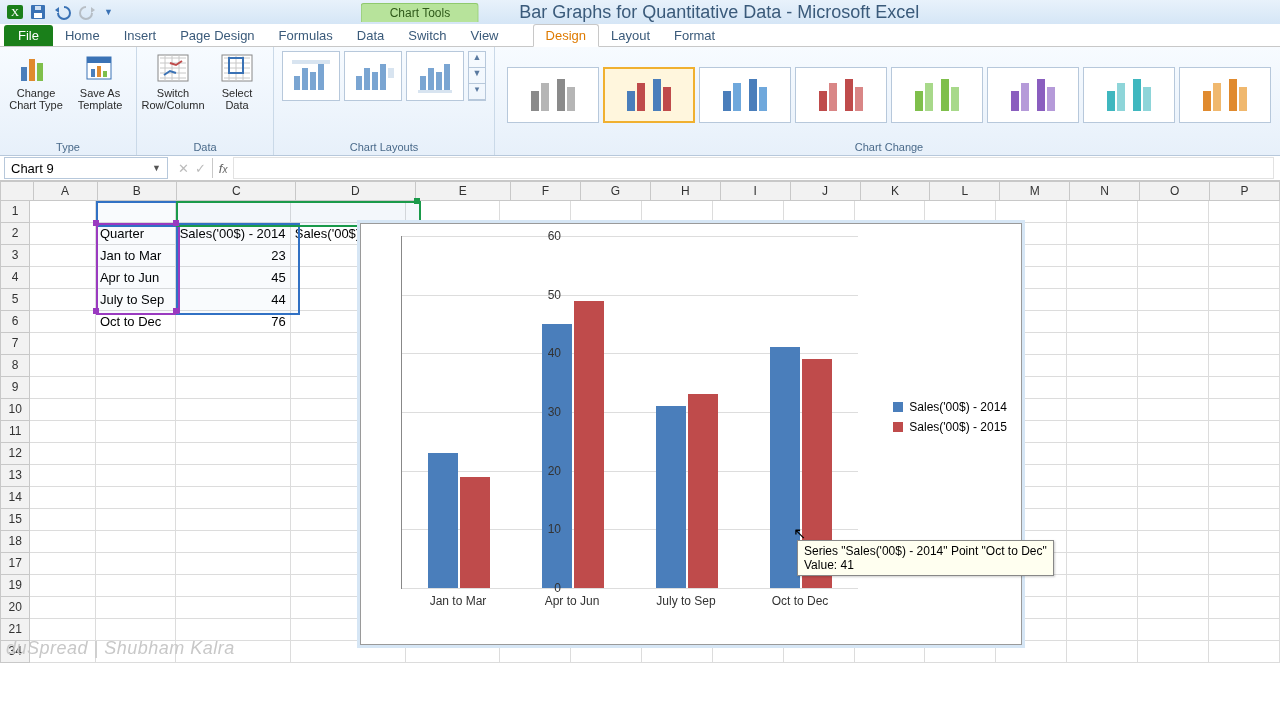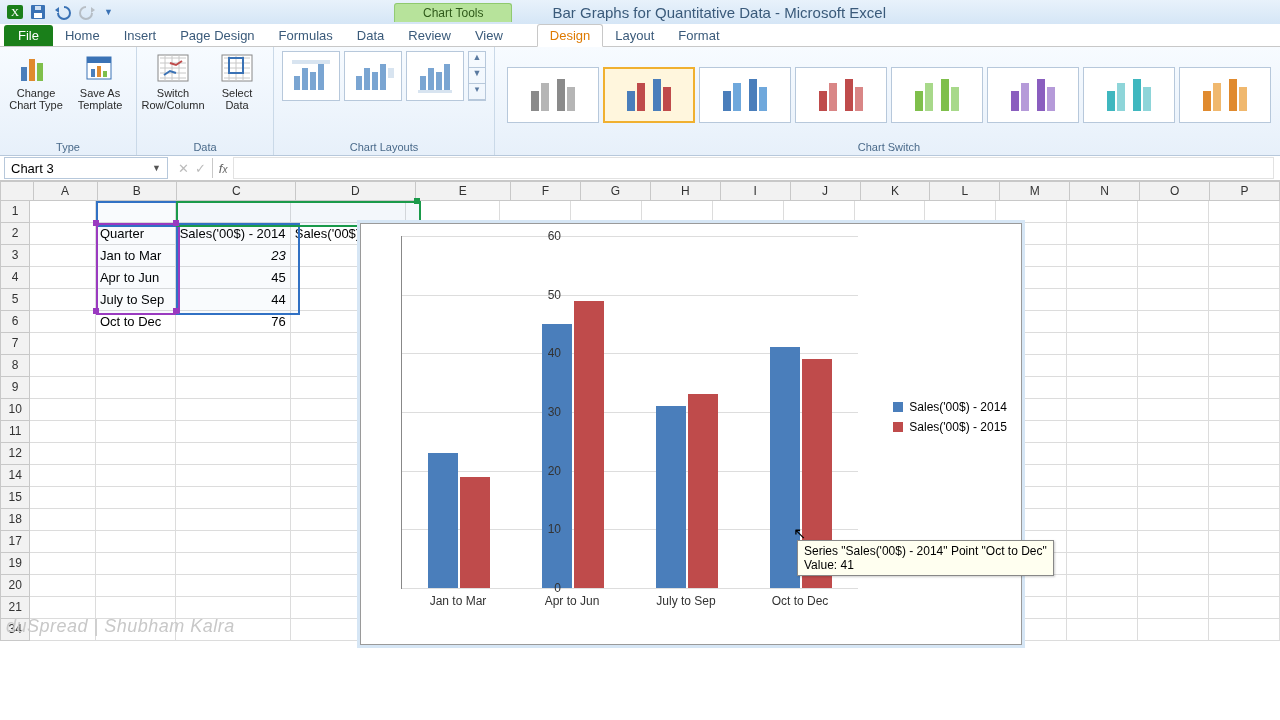--- a/index.html
+++ b/index.html
@@ -2,21 +2,21 @@
 <html><head>
 <meta charset="utf-8">
 <style>
   html, body { margin:0; padding:0; font-family: "Segoe UI", Tahoma, sans-serif; font-size:13px; background:#fff; width:1280px; height:720px; overflow:hidden; }
   
   .titlebar { height:24px; background:linear-gradient(#e8f2fb,#d5e6f6); display:flex; align-items:center; position:relative; }
   .qat { display:flex; align-items:center; gap:6px; padding-left:6px; }
   .qat svg { display:block; }
   .titlebar .center { position:absolute; left:50%; transform:translateX(-50%); display:flex; align-items:center; gap:40px; }
   .chart-tools-tab { background:#b7e39b; padding:2px 28px; border-radius:3px 3px 0 0; border:1px solid #8fc96e; border-bottom:none; color:#2f5a1a; font-size:12px; }
-  .doc-title { color:#3a5a7a; font-size:15px; }
+  .doc-title { color:#3a5a7a; font-size:18px; }
   
   .ribbon-tabs { height:22px; background:#fff; display:flex; align-items:flex-end; border-bottom:1px solid #c8c8c8; }
   .ribbon-tabs .tab { padding:3px 12px; color:#3a5a7a; cursor:default; font-size:13px; }
   .ribbon-tabs .tab.file { background:#1a7f1a; color:#fff; border-radius:3px 3px 0 0; margin-left:4px; padding:3px 14px;}
   .ribbon-tabs .tab.active { background:#fff; border:1px solid #c8c8c8; border-bottom:1px solid #fff; margin-bottom:-1px; border-radius:3px 3px 0 0; color:#de7a00;}
   .ribbon-tabs .ctx { margin-left:22px; }
   
   .ribbon { height:108px; background:linear-gradient(#f7fbff,#e7f0fa); border-bottom:1px solid #b7c8db; display:flex; }
   .group { border-right:1px solid #cad9e8; display:flex; flex-direction:column; align-items:center; justify-content:space-between; padding:4px 8px 2px; }
   .group-inner { display:flex; gap:8px; align-items:flex-start; flex:1; }
@@ -114,21 +114,21 @@
   </div>
 </div>
 
 <div class="ribbon-tabs">
   <div class="tab file">File</div>
   <div class="tab">Home</div>
   <div class="tab">Insert</div>
   <div class="tab">Page Design</div>
   <div class="tab">Formulas</div>
   <div class="tab">Data</div>
-  <div class="tab">Review</div>
+  <div class="tab">Switch</div>
   <div class="tab">View</div>
   <div class="tab ctx active">Design</div>
   <div class="tab">Layout</div>
   <div class="tab">Format</div>
 </div>
 
 <div class="ribbon">
   <div class="group">
     <div class="group-inner">
       <div class="big-btn">
@@ -319,27 +319,27 @@
               <div class="b" style="height:20px;background:#e08a2e"></div>
               <div class="b" style="height:28px;background:#f0b86e"></div>
             </div>
     <div class="pair">
               <div class="b" style="height:32px;background:#e08a2e"></div>
               <div class="b" style="height:24px;background:#f0b86e"></div>
             </div>
   </div>
         </div>
       </div>
-    <div class="group-label">Chart Switch</div>
+    <div class="group-label">Chart Change</div>
   </div>
 </div>
 
 <div class="fbar">
   <div class="namebox">
-    <span>Chart 3</span>
+    <span>Chart 9</span>
     <span class="dd">▼</span>
   </div>
   <div class="fx-area">
     <span style="color:#bbb">✕</span>
     <span style="color:#bbb">✓</span>
     <span class="sep"></span>
     <span class="fx">f<span style="font-size:10px">x</span></span>
     <div style="flex:1;height:20px;border:1px solid #e2e2e2;margin-right:6px"></div>
   </div>
 </div>
@@ -400,21 +400,21 @@
         <div class="cell cL" style="width: 70px;"></div>
         <div class="cell cM" style="width: 70px;"></div>
         <div class="cell cN" style="width: 70px;"></div>
         <div class="cell cO" style="width: 70px;"></div>
         <div class="cell cP" style="width: 70px;"></div>
       </div>
       <div class="row">
         <div class="rh">3</div>
         <div class="cell cA" style="width: 64px;"></div>
         <div class="cell cB" style="width: 80px;">Jan to Mar</div>
-        <div class="cell cC r" style="width: 120px; font-style: italic;">23</div>
+        <div class="cell cC r" style="width: 120px;">23</div>
         <div class="cell cD r" style="width: 120px;">19</div>
         <div class="cell cE" style="width: 96px;"></div>
         <div class="cell cF" style="width: 70px;"></div>
         <div class="cell cG" style="width: 70px;"></div>
         <div class="cell cH" style="width: 70px;"></div>
         <div class="cell cI" style="width: 70px;"></div>
         <div class="cell cJ" style="width: 70px;"></div>
         <div class="cell cK" style="width: 70px;"></div>
         <div class="cell cL" style="width: 70px;"></div>
         <div class="cell cM" style="width: 70px;"></div>
@@ -569,20 +569,39 @@
         <div class="cell cJ" style="width: 70px;"></div>
         <div class="cell cK" style="width: 70px;"></div>
         <div class="cell cL" style="width: 70px;"></div>
         <div class="cell cM" style="width: 70px;"></div>
         <div class="cell cN" style="width: 70px;"></div>
         <div class="cell cO" style="width: 70px;"></div>
         <div class="cell cP" style="width: 70px;"></div>
       </div>
       <div class="row">
         <div class="rh">12</div>
+        <div class="cell cA" style="width: 64px;"></div>
+        <div class="cell cB" style="width: 80px;"></div>
+        <div class="cell cC" style="width: 120px;"></div>
+        <div class="cell cD" style="width: 120px;"></div>
+        <div class="cell cE" style="width: 96px;"></div>
+        <div class="cell cF" style="width: 70px;"></div>
+        <div class="cell cG" style="width: 70px;"></div>
+        <div class="cell cH" style="width: 70px;"></div>
+        <div class="cell cI" style="width: 70px;"></div>
+        <div class="cell cJ" style="width: 70px;"></div>
+        <div class="cell cK" style="width: 70px;"></div>
+        <div class="cell cL" style="width: 70px;"></div>
+        <div class="cell cM" style="width: 70px;"></div>
+        <div class="cell cN" style="width: 70px;"></div>
+        <div class="cell cO" style="width: 70px;"></div>
+        <div class="cell cP" style="width: 70px;"></div>
+      </div>
+      <div class="row">
+        <div class="rh">13</div>
         <div class="cell cA" style="width: 64px;"></div>
         <div class="cell cB" style="width: 80px;"></div>
         <div class="cell cC" style="width: 120px;"></div>
         <div class="cell cD" style="width: 120px;"></div>
         <div class="cell cE" style="width: 96px;"></div>
         <div class="cell cF" style="width: 70px;"></div>
         <div class="cell cG" style="width: 70px;"></div>
         <div class="cell cH" style="width: 70px;"></div>
         <div class="cell cI" style="width: 70px;"></div>
         <div class="cell cJ" style="width: 70px;"></div>

